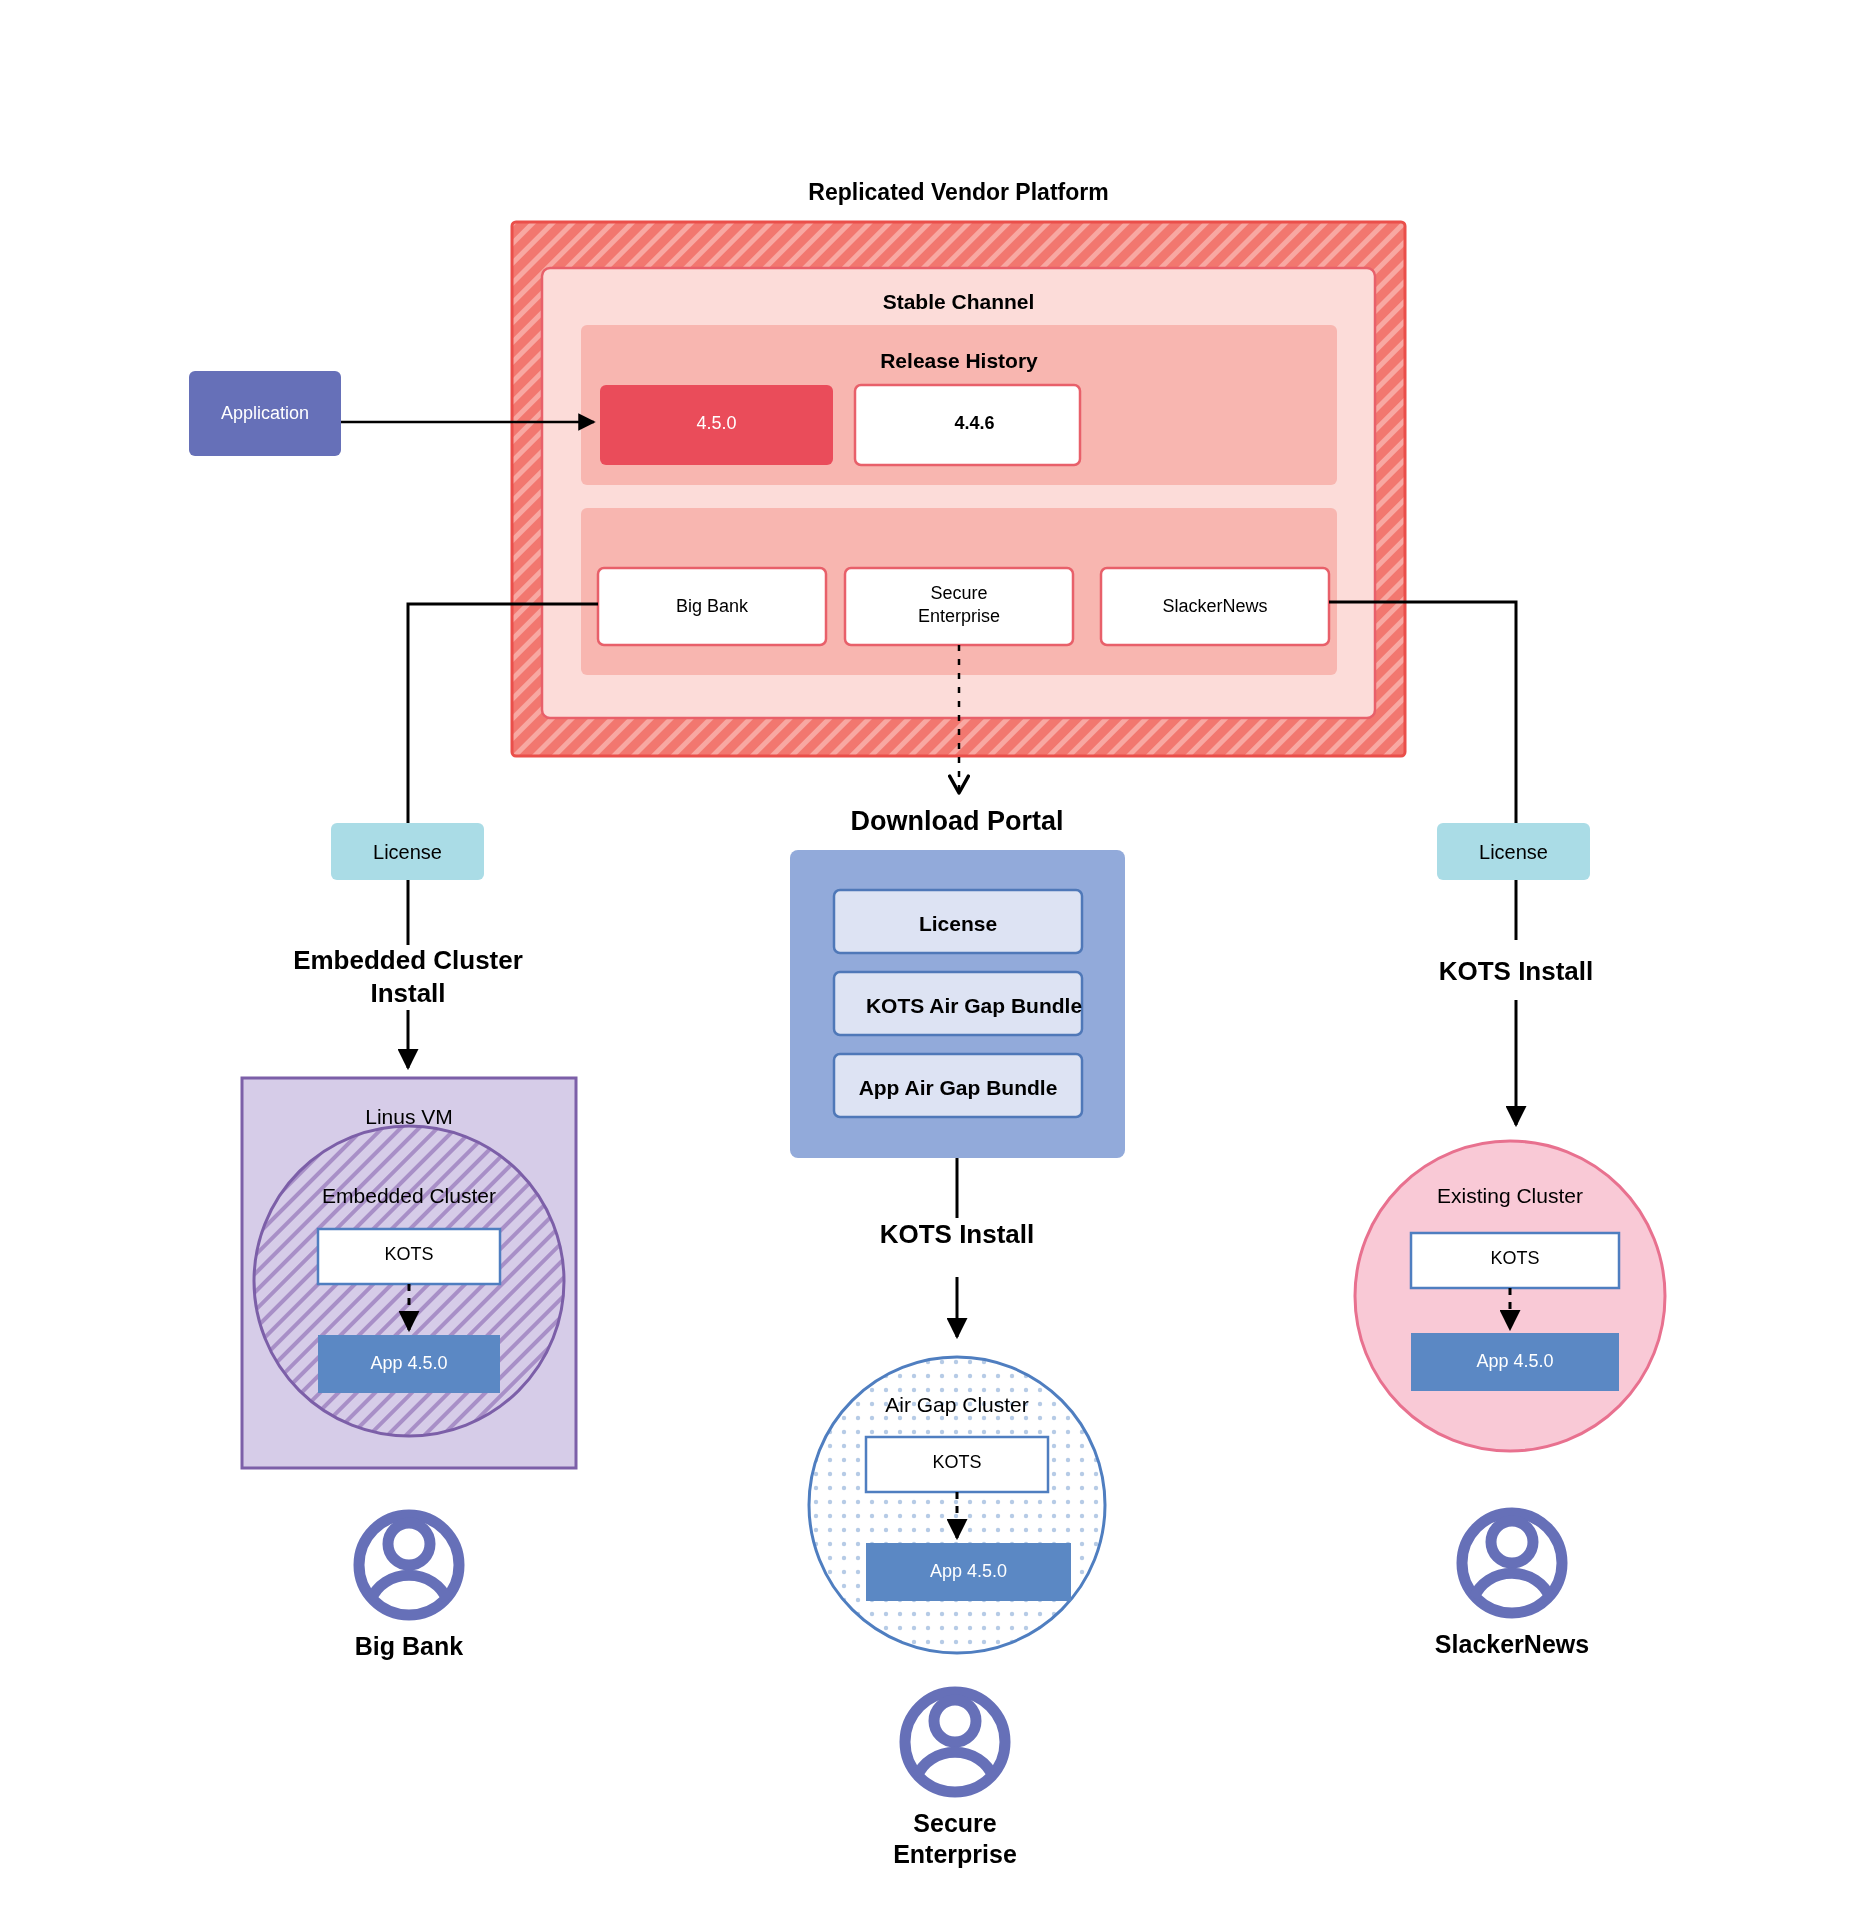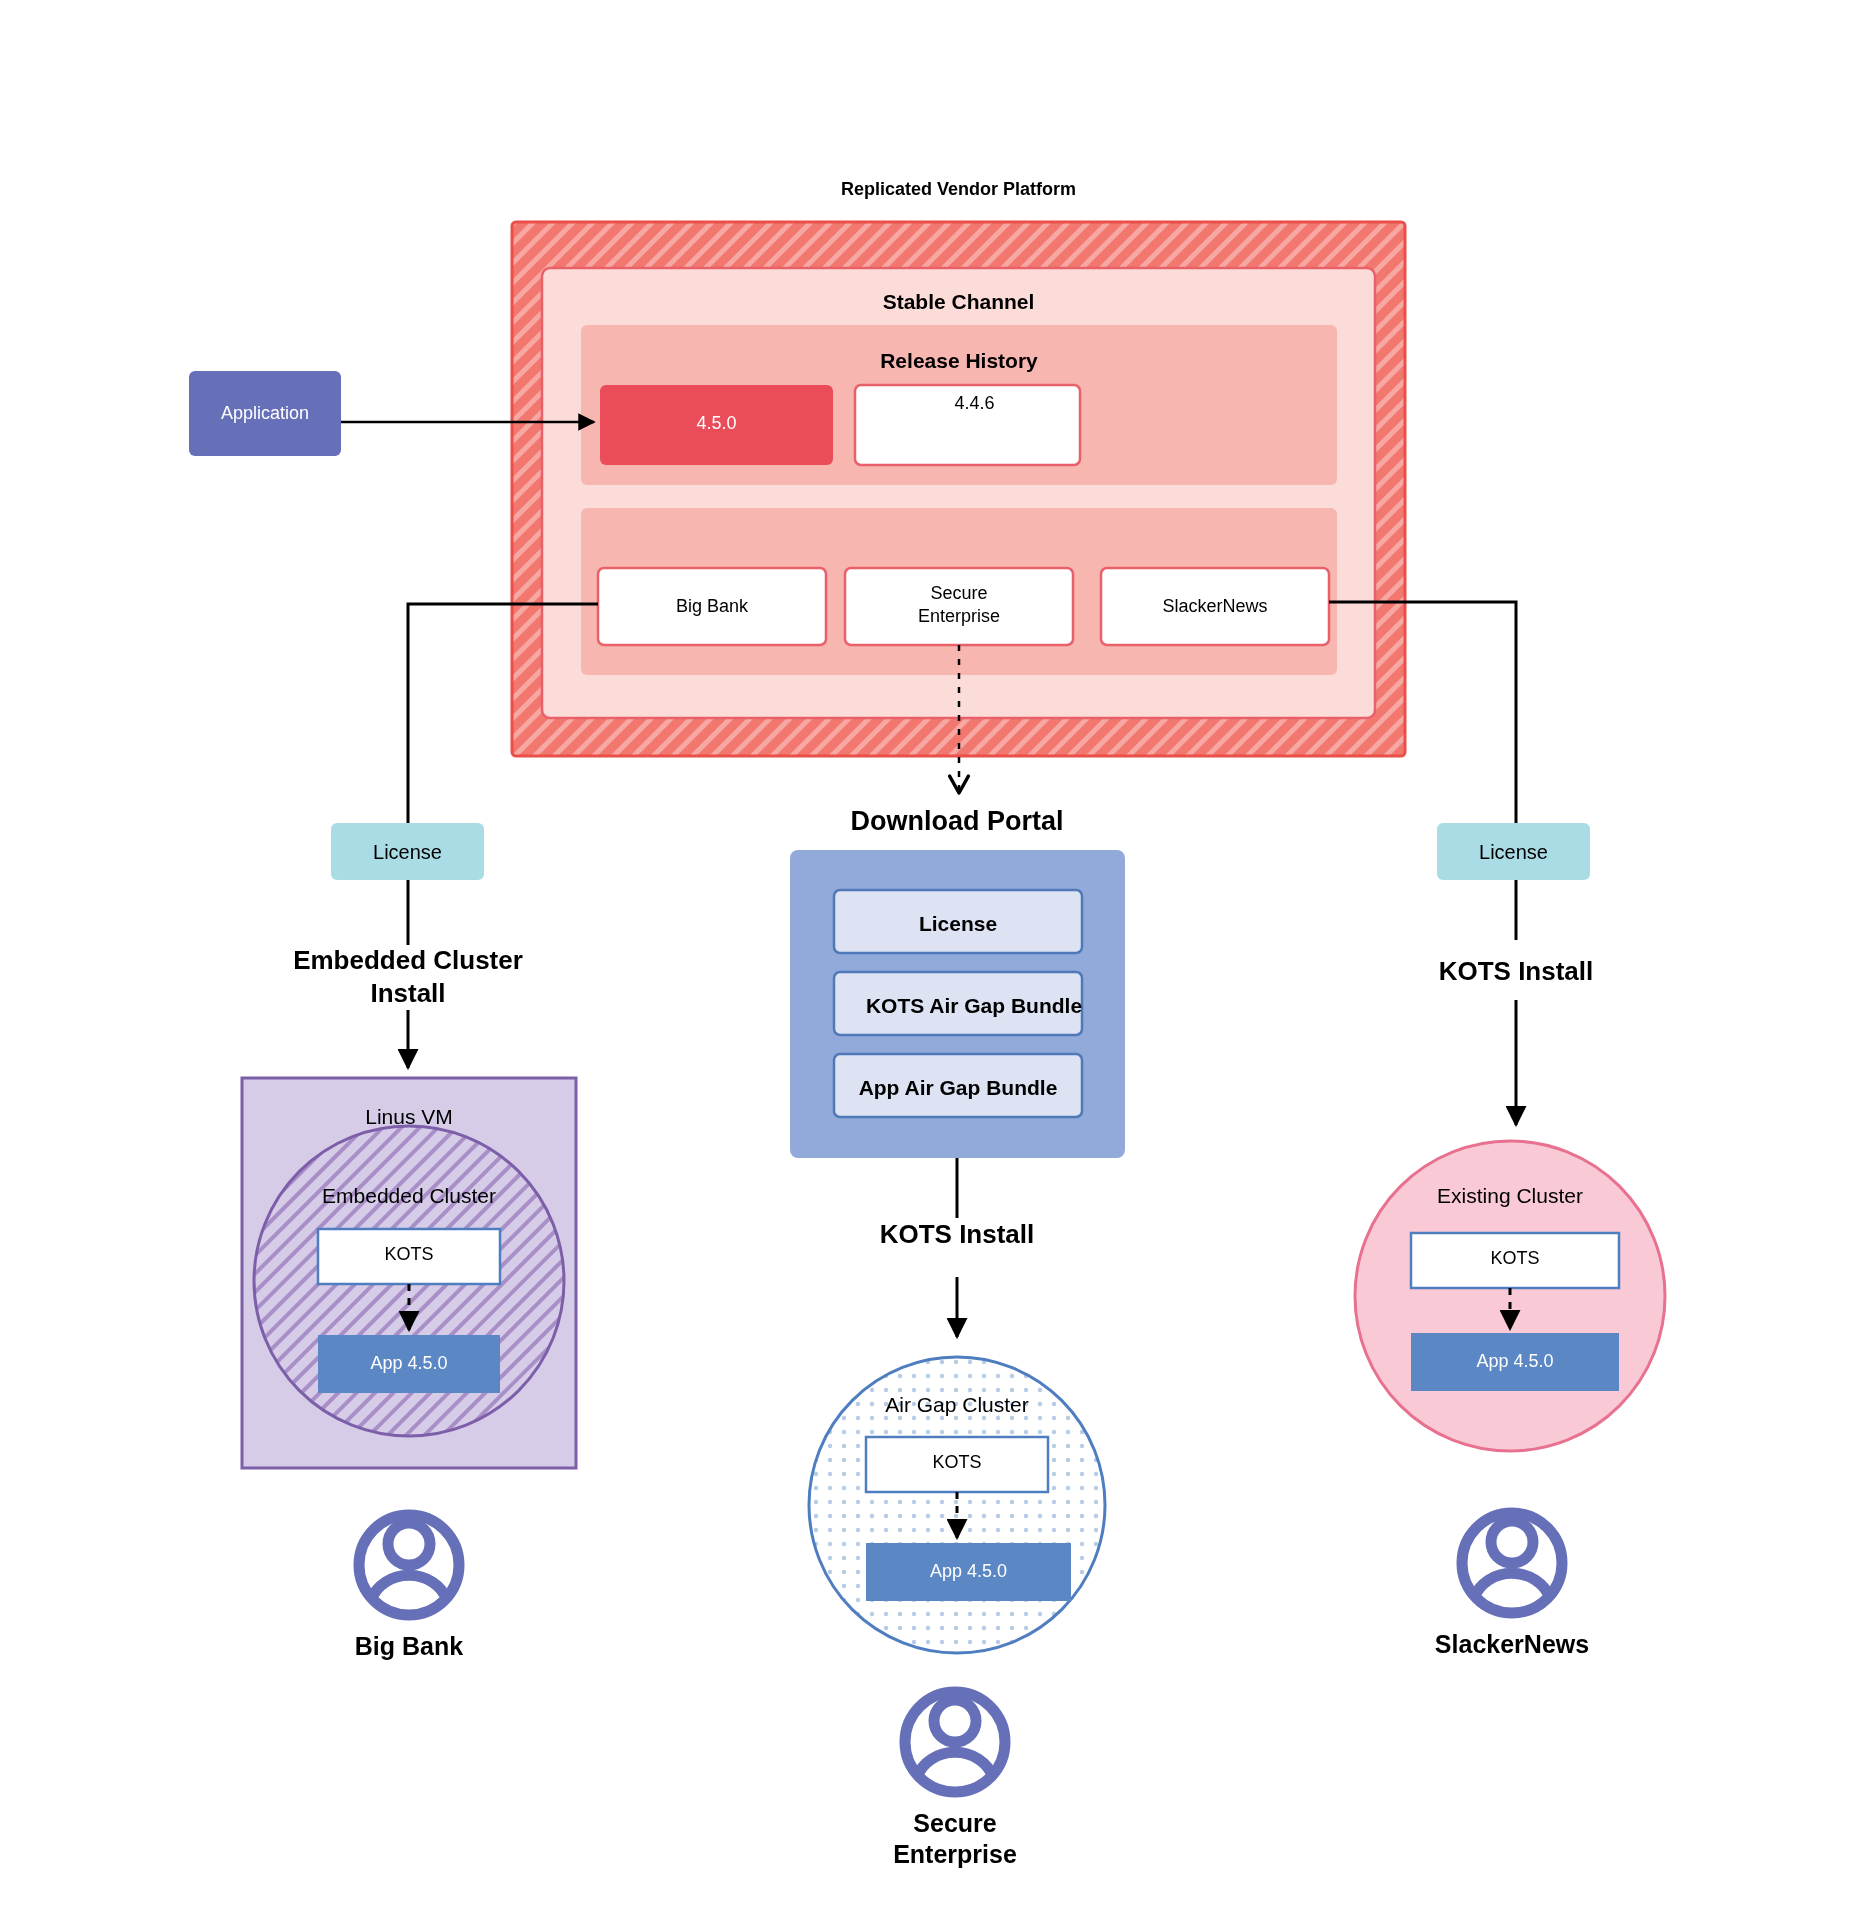--- a/index.html
+++ b/index.html
@@ -24,21 +24,21 @@
   }
   
   .lbl {
     position: absolute;
     text-align: center;
     color: #000000;
     line-height: 1.25;
     white-space: pre-line;
     pointer-events: none;
   }
-  .t-title     { font-size: 18px; font-weight: 700; }
+  .t-title     { font-size: 23px; font-weight: 700; }
   .t-section   { font-size: 21px; font-weight: 600; }
   .t-box       { font-size: 18px; font-weight: 400; }
   .t-boxsmall  { font-size: 20px; font-weight: 400; }
   .t-white     { color: #ffffff; }
   .t-flow      { font-size: 26px; font-weight: 700; }
   .t-cluster   { font-size: 21px; font-weight: 400; text-align: center; }
   .t-person    { font-size: 25px; font-weight: 700; }
   .t-portal    { font-size: 27px; font-weight: 700; }
   .t-bundle    { font-size: 21px; font-weight: 700; }
 </style>
@@ -160,21 +160,21 @@
 
   <div class="lbl t-title" style="left:512px; top:178px; width:893px;">Replicated Vendor Platform</div>
 
   <div class="lbl t-box t-white" style="left:189px; top:402px; width:152px;">Application</div>
 
   <div class="lbl t-section" style="left:542px; top:289px; width:833px;">Stable Channel</div>
 
   <div class="lbl t-section" style="left:581px; top:348px; width:756px;">Release History</div>
 
   <div class="lbl t-box t-white" style="left:600px; top:412px; width:233px;">4.5.0</div>
-  <div class="lbl t-box" style="left:855px; top:392px; width:239px;">4.4.6</div>
+  <div class="lbl t-box" style="left:855px; top:412px; width:239px;font-weight:bold;">4.4.6</div>
 
 
   <div class="lbl t-box" style="left:598px; top:595px; width:228px;">Big Bank</div>
   <div class="lbl t-box" style="left:845px; top:582px; width:228px;">Secure
 Enterprise</div>
   <div class="lbl t-box" style="left:1101px; top:595px; width:228px;">SlackerNews</div>
 
   <div class="lbl t-boxsmall" style="left:331px; top:840px; width:153px;">License</div>
 
   <div class="lbl t-flow" style="left:258px; top:944px; width:300px;">Embedded Cluster

